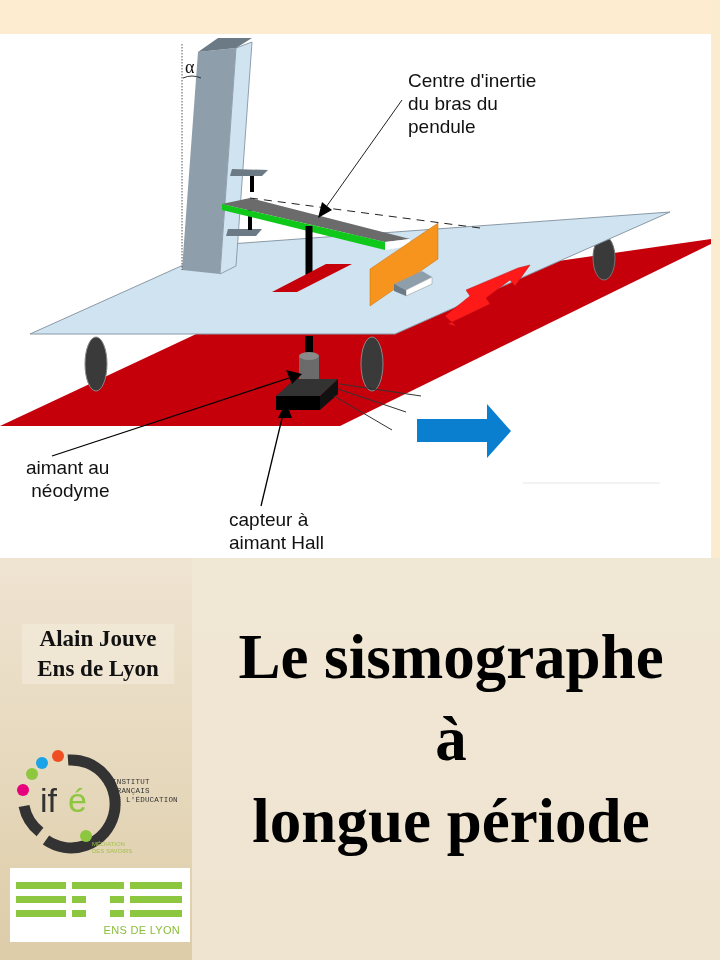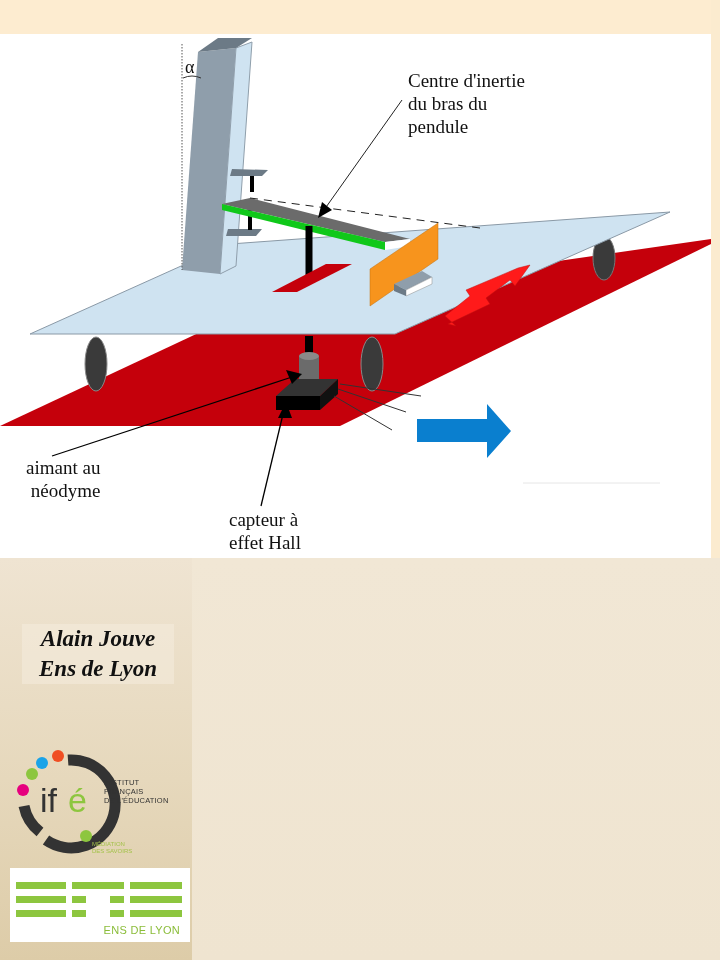--- a/index.html
+++ b/index.html
@@ -15,50 +15,49 @@
   .right-band {
     position: absolute; left: 711px; top: 0; width: 9px; height: 560px;
     background: #fbebcf;
   }
   .figure {
     position: absolute; left: 0; top: 34px; width: 711px; height: 524px;
     background: #ffffff;
   }
   .figure svg { position: absolute; left: 0; top: 0; }
   .label {
-    position: absolute; font-family: Liberation Serif, serif;
+    position: absolute; font-family: Liberation Sans, sans-serif;
     font-size: 19px; line-height: 23px; color: #111;
     white-space: pre-line;
   }
   .bottom {
     position: absolute; left: 0; top: 558px; width: 720px; height: 402px;
     background: linear-gradient(180deg, #f1e7d5 0%, #efe4d0 100%);
   }
   .left-col {
     position: absolute; left: 0; top: 0; width: 192px; height: 402px;
     background: linear-gradient(180deg, #efe4d2 0%, #e6d8bc 55%, #ddcca8 100%);
   }
   .author {
     position: absolute; left: 22px; top: 66px; width: 152px;
     text-align: center; font-family: "Liberation Serif", serif;
     font-weight: bold; font-size: 23px; line-height: 30px; color: #111;
     background: rgba(245,238,224,0.5);
-    font-style: italic;
   }
   .author div { white-space: nowrap; }
   .title {
     position: absolute; left: 196px; top: 58px; width: 510px;
     text-align: center; font-family: "Liberation Serif", serif;
     font-weight: bold; font-size: 63px; line-height: 82px; color: #000;
   }
   .title div { white-space: nowrap; }
   .ife-logo { position: absolute; left: 10px; top: 190px; width: 180px; height: 110px; }
   .ife-text {
-    position: absolute; left: 104px; top: 220px; font-size: 7.5px; line-height: 9px;
-    color: #333; font-family: Liberation Sans, sans-serif; letter-spacing: 0.2px;
+    position: absolute; left: 112px; top: 220px; font-size: 7.5px; line-height: 9px;
+    color: #333; font-family: Liberation Mono, monospace; letter-spacing: 0.2px;
   }
   .ife-sub {
     position: absolute; left: 92px; top: 283px; font-size: 6px; line-height: 7px;
     color: #a3c24a; font-family: "Liberation Sans", sans-serif;
   }
   .ens-logo {
     position: absolute; left: 10px; top: 310px; width: 180px; height: 74px;
     background: #ffffff;
   }
   .ens-text {
@@ -137,21 +136,21 @@
 
     <line x1="523" y1="449" x2="660" y2="449" stroke="#e6e6e6" stroke-width="1"></line>
   </svg>
   <div class="label" style="left:185px; top:22px; font-family:'Liberation Serif', serif; font-size:18px;">α</div>
   <div class="label" style="left:408px; top:35px;">Centre d'inertie
 du bras du
 pendule</div>
   <div class="label" style="left:26px; top:422px;text-align:right;">aimant au
 néodyme</div>
   <div class="label" style="left:229px; top:474px;">capteur à
-effet Hall</div>
+aimant Hall</div>
 </div>
 
 <div class="bottom">
   <div class="left-col">
     <div class="author">
       <div>Alain Jouve</div>
       <div>Ens de Lyon</div>
     </div>
 
     <svg class="ife-logo" viewBox="0 0 180 110">
@@ -184,13 +183,18 @@
           <rect x="100" y="42" width="14" height="7"></rect>
           <rect x="120" y="14" width="52" height="7"></rect>
           <rect x="120" y="28" width="52" height="7"></rect>
           <rect x="120" y="42" width="52" height="7"></rect>
         </g>
       </svg>
       <div class="ens-text">ENS DE LYON</div>
     </div>
   </div>
 
+  <div class="title">
+    <div>Le sismographe</div>
+    <div>à</div>
+    <div>longue période</div>
+  </div>
 </div>
 
 </body></html>

